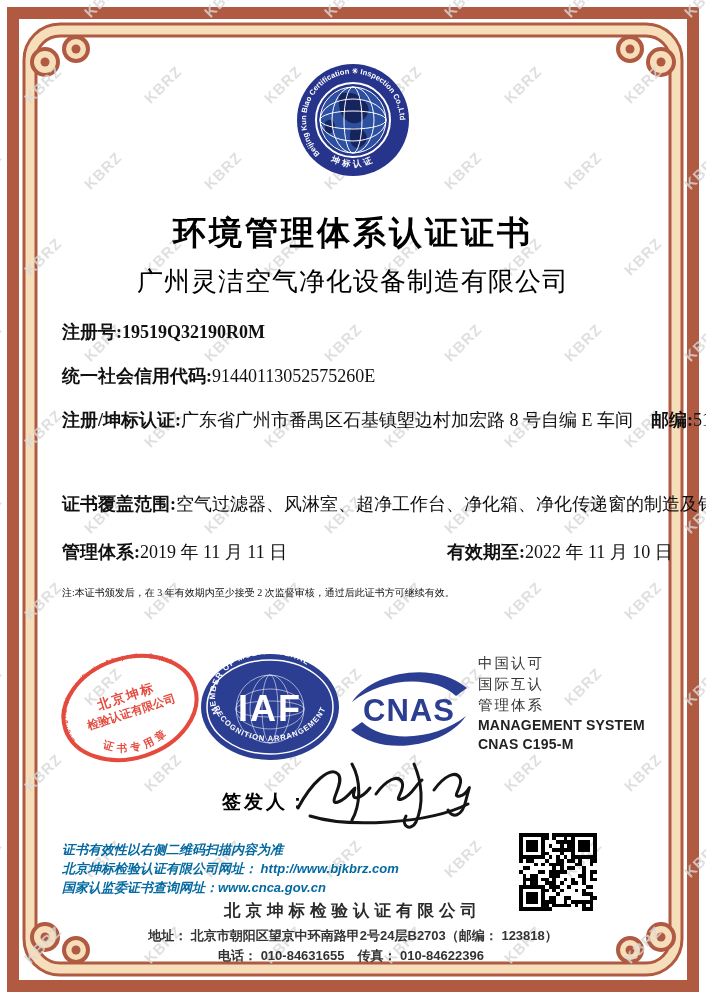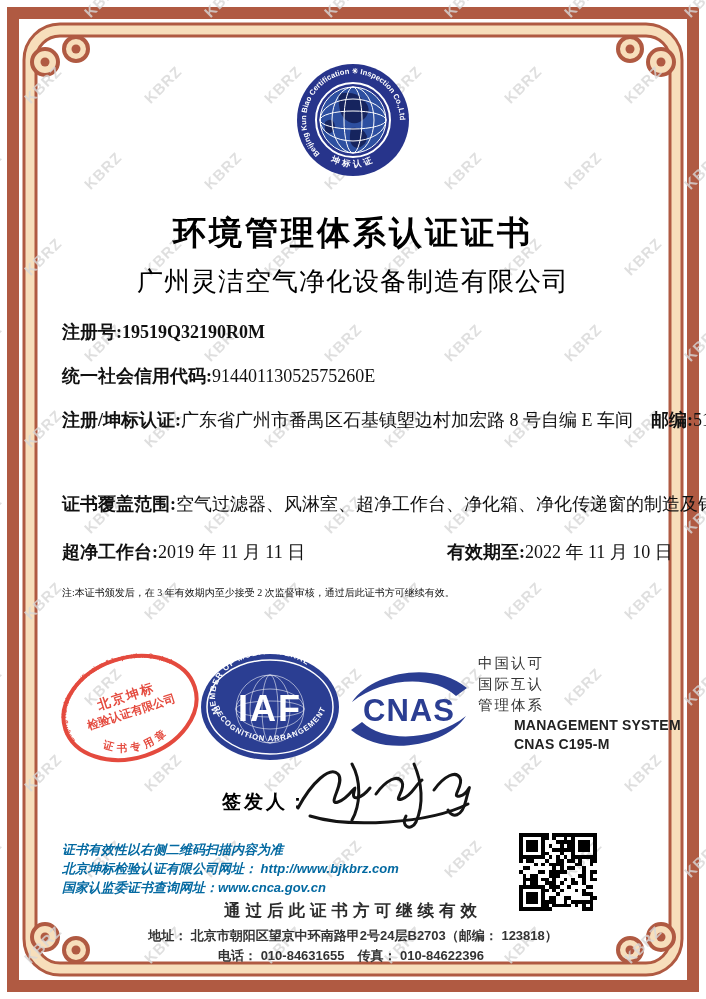--- a/index.html
+++ b/index.html
@@ -34,21 +34,21 @@
   .f-std{top:452px;} .f-scope{top:492px;} .f-issue{top:540px;}
   .f-valid{top:540px;left:447px;}
   .note-line{top:586px;left:62px;width:600px;font-size:10px;}
 
   .stamp{top:645px;left:55px;width:150px;height:126px;}
   .iaf{top:653px;left:200px;width:140px;height:108px;}
   .cnas{top:662px;left:346px;width:126px;height:94px;}
   .accred{top:653px;left:478px;}
   .accred .cn{font-size:14.5px;letter-spacing:2px;color:#333;line-height:21px;}
   .accred .en{font-family:"Liberation Sans",sans-serif;font-weight:700;
-    font-size:14px;color:#222;line-height:19px;letter-spacing:.2px;margin-left:36px;}
+    font-size:14px;color:#222;line-height:19px;letter-spacing:.2px;}
 
   .signer-label{top:789px;left:222px;font-size:19px;font-weight:700;letter-spacing:3px;color:#000;}
   .signature{top:756px;left:288px;width:190px;height:78px;}
 
   .validity{top:840px;left:62px;font-family:"Liberation Sans",sans-serif;
     font-weight:700;font-size:13px;color:#0369a1;line-height:19px;font-style:italic;}
   .qr{top:833px;left:519px;width:78px;height:78px;}
 
   .footer-company{top:900px;left:0;width:706px;text-align:center;
     font-family:"Liberation Sans",sans-serif;font-weight:700;font-size:16.5px;
@@ -223,21 +223,21 @@
   <div class="abs field f-credit">
     <span class="lbl">统一社会信用代码:</span><span class="val">91440113052575260E</span>
   </div>
   <div class="abs field f-addr">
     <span class="lbl">注册/坤标认证:</span><span class="val">广东省广州市番禺区石基镇塱边村加宏路 8 号自编 E 车间</span><span class="pc-lbl">邮编:</span><span class="val">511450</span>
   </div>
   <div class="abs field f-scope">
     <span class="lbl">证书覆盖范围:</span><span class="val">空气过滤器、风淋室、超净工作台、净化箱、净化传递窗的制造及销售</span>
   </div>
   <div class="abs field f-issue">
-    <span class="lbl">超净工作台:</span><span class="val">2019 年 11 月 11 日</span>
+    <span class="lbl">管理体系:</span><span class="val">2019 年 11 月 11 日</span>
   </div>
   <div class="abs field f-valid">
     <span class="lbl">有效期至:</span><span class="val">2022 年 11 月 10 日</span>
   </div>
 
   <div class="abs note-line">注:本证书颁发后，在 3 年有效期内至少接受 2 次监督审核，通过后此证书方可继续有效。</div>
 
   <div class="abs stamp">
     <svg width="150" height="126" viewBox="-75 -63 150 126">
       <defs>
@@ -557,17 +557,17 @@
         <rect x="14.86" y="74.29" width="3.71" height="3.71" fill="#000"></rect>
         <rect x="18.57" y="74.29" width="3.71" height="3.71" fill="#000"></rect>
         <rect x="22.29" y="74.29" width="3.71" height="3.71" fill="#000"></rect>
         <rect x="26.00" y="74.29" width="3.71" height="3.71" fill="#000"></rect>
         <rect x="29.71" y="74.29" width="3.71" height="3.71" fill="#000"></rect>
         <rect x="63.14" y="74.29" width="3.71" height="3.71" fill="#000"></rect>
         <rect x="66.86" y="74.29" width="3.71" height="3.71" fill="#000"></rect>
         <rect x="70.57" y="74.29" width="3.71" height="3.71" fill="#000"></rect>
       </svg></div>
 
-  <div class="abs footer-company">通过后此证书方可继续有效</div>
+  <div class="abs footer-company">北京坤标检验认证有限公司</div>
   <div class="abs footer-address">地址： 北京市朝阳区望京中环南路甲2号24层B2703（邮编： 123818）</div>
   <div class="abs footer-phone">电话： 010-84631655　传真： 010-84622396</div>
 
 </div>
 
 </body></html>

